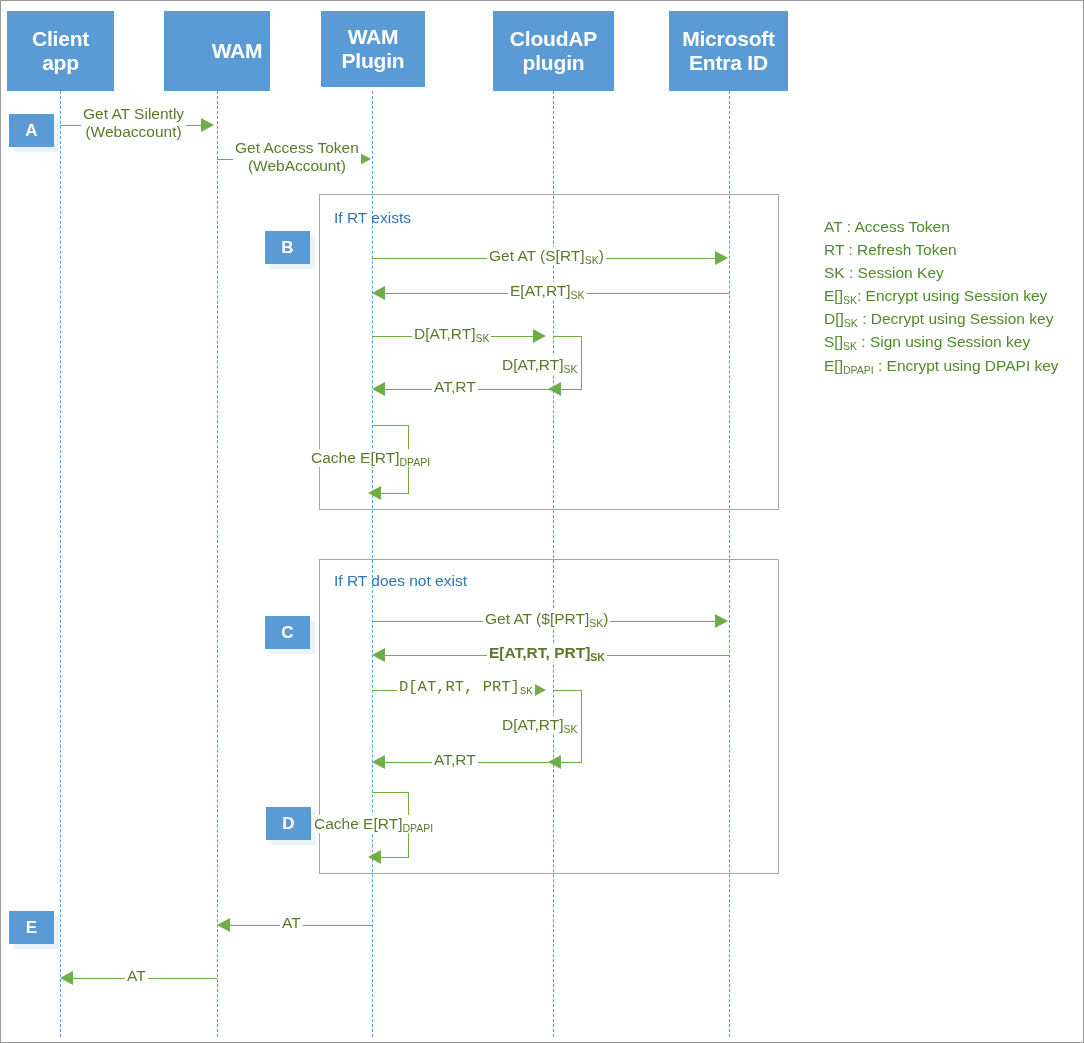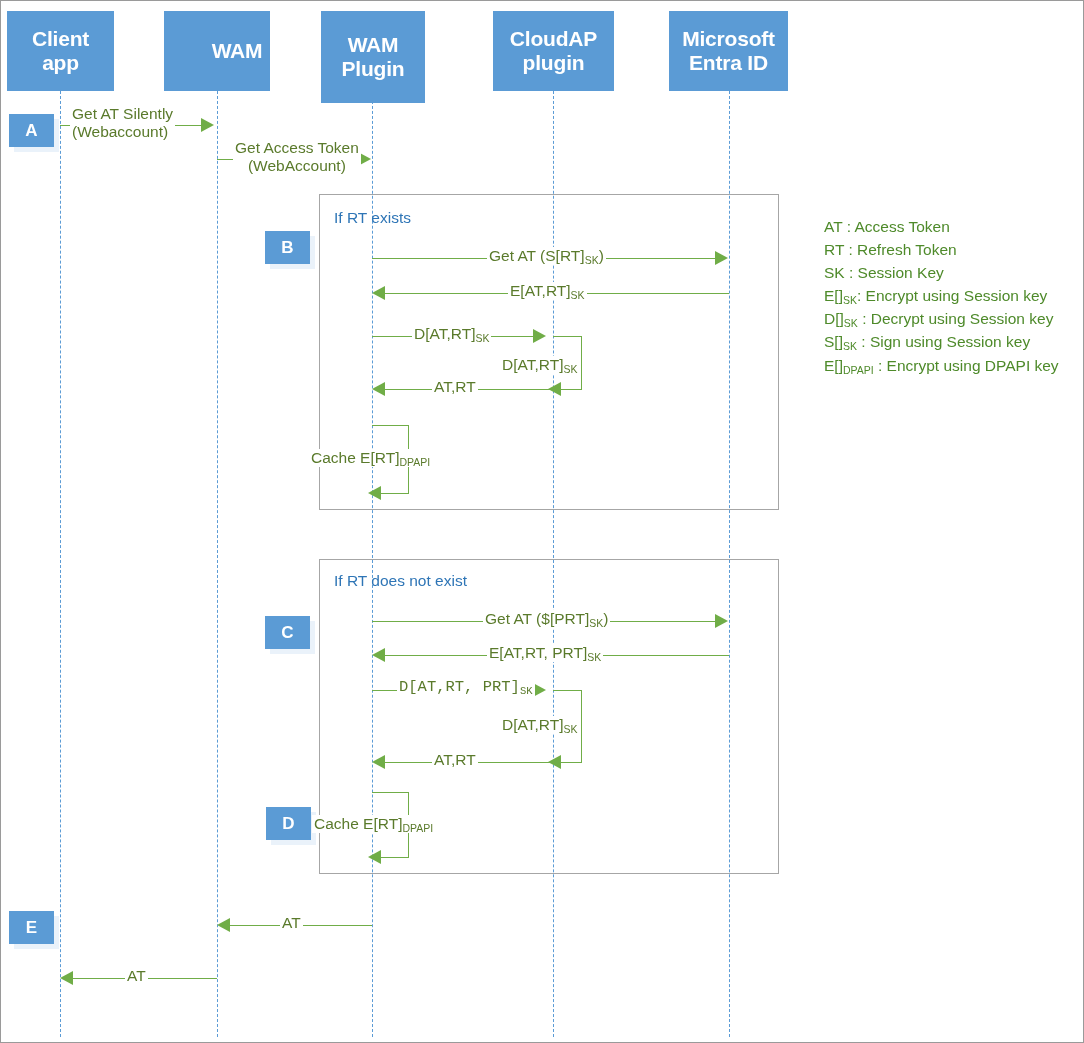--- a/index.html
+++ b/index.html
@@ -134,39 +134,39 @@
     bottom: -3px;
   }
 </style>
 </head>
 <body>
 
 <div id="canvas">
 
   <div class="actor-box" style="left:6px;  top:10px; width:107px; height:80px;">Client app</div>
   <div class="actor-box" style="left:163px; top:10px; width:106px; height:80px;padding-left:44px;">WAM</div>
-  <div class="actor-box" style="left:320px; top:10px; width:104px; height:92px;">WAM Plugin</div>
+  <div class="actor-box" style="left:320px; top:10px; width:104px; height:76px;">WAM Plugin</div>
   <div class="actor-box" style="left:492px; top:10px; width:121px; height:80px;">CloudAP plugin</div>
   <div class="actor-box" style="left:668px; top:10px; width:119px; height:80px;">Microsoft Entra ID</div>
 
   <div class="lifeline" style="left:59px;  top:90px; height:946px;"></div>
   <div class="lifeline" style="left:216px; top:90px; height:946px;"></div>
   <div class="lifeline" style="left:371px; top:90px; height:946px;"></div>
   <div class="lifeline" style="left:552px; top:90px; height:946px;"></div>
   <div class="lifeline" style="left:728px; top:90px; height:946px;"></div>
 
   <div class="marker" style="left:8px;   top:113px;">A</div>
   <div class="marker" style="left:264px; top:230px;">B</div>
   <div class="marker" style="left:264px; top:615px;">C</div>
   <div class="marker" style="left:265px; top:806px;">D</div>
   <div class="marker" style="left:8px;   top:910px;">E</div>
 
   <div class="msg" style="left:59px; top:124px; width:146px;"></div>
   <div class="arrow-head arrow-right" style="left:200px; top:117px;"></div>
-  <div class="msg-label" style="left:69px; top:104px; ">
+  <div class="msg-label" style="left:80px; top:104px; text-align:center;">
     <div>Get AT Silently</div>
     <div>(Webaccount)</div>
   </div>
 
   <div class="msg" style="left:216px; top:158px; width:145px;"></div>
   <div class="arrow-head arrow-right" style="left:357px; top:151px;"></div>
   <div class="msg-label" style="left:224px; top:138px; text-align:center;margin-left:8px;">
     <div>Get Access Token</div>
     <div>(WebAccount)</div>
   </div>
@@ -204,21 +204,21 @@
 
   <div class="frame" style="left:318px; top:558px; width:460px; height:315px;"></div>
   <div class="frame-label" style="left:333px; top:571px;">If RT does not exist</div>
 
   <div class="msg" style="left:371px; top:620px; width:347px;"></div>
   <div class="arrow-head arrow-right" style="left:714px; top:613px;"></div>
   <div class="msg-label" style="left:482px; top:609px;">Get AT ($[PRT]<sub>SK</sub>)</div>
 
   <div class="msg" style="left:383px; top:654px; width:345px;"></div>
   <div class="arrow-head arrow-left" style="left:371px; top:647px;"></div>
-  <div class="msg-label" style="left:486px; top:643px;">E[AT,RT, PRT]<sub>SK</sub></div>
+  <div class="msg-label" style="left:486px; top:643px;font-weight:bold;">E[AT,RT, PRT]<sub>SK</sub></div>
 
   <div class="msg" style="left:371px; top:689px; width:165px;"></div>
   <div class="arrow-head arrow-right" style="left:532px; top:682px;"></div>
   <div class="msg-label" style="left:396px; top:678px;font-family:Liberation Mono, monospace;">D[AT,RT, PRT]<sub>SK</sub></div>
 
   <div class="loop-h" style="left:552px; top:689px; width:28px;"></div>
   <div class="loop-v" style="left:580px; top:689px; height:72px;"></div>
   <div class="loop-h" style="left:560px; top:761px; width:21px;"></div>
   <div class="arrow-head arrow-left" style="left:547px; top:754px;"></div>
   <div class="msg-label" style="left:499px; top:715px;">D[AT,RT]<sub>SK</sub></div>

